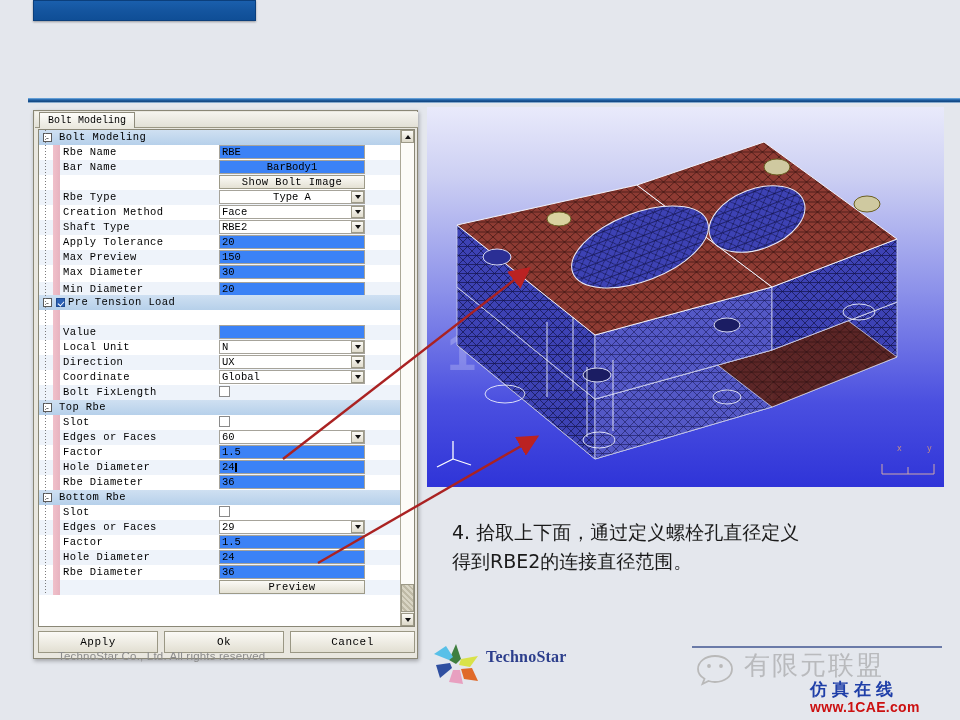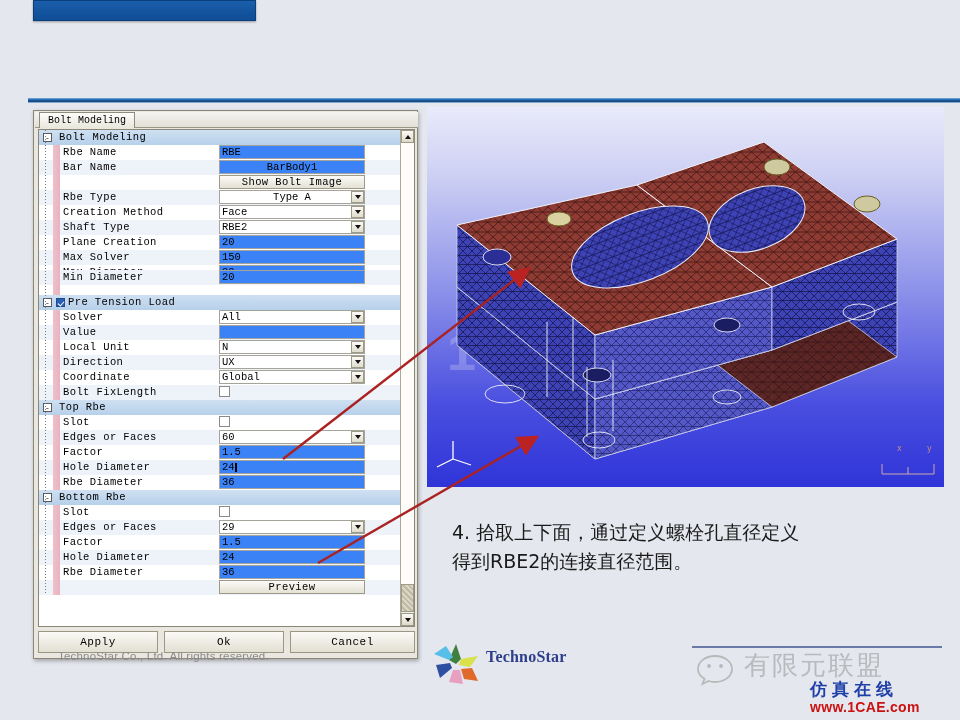--- a/index.html
+++ b/index.html
@@ -361,45 +361,39 @@
               <i></i>
             </div></div>
         </div>
         <div class="row alt" style="top: 90px;">
           <div class="row-label">Shaft Type</div>
           <div class="combo">RBE2<div class="combo-btn">
               <i></i>
             </div></div>
         </div>
         <div class="row plain" style="top: 105px;">
-          <div class="row-label">Plane Creation</div>
+          <div class="row-label">Apply Tolerance</div>
           <div class="field">20</div>
         </div>
         <div class="row alt" style="top: 120px;">
-          <div class="row-label">Max Solver</div>
+          <div class="row-label">Max Preview</div>
           <div class="field">150</div>
         </div>
         <div class="row plain" style="top: 135px;">
           <div class="row-label">Max Diameter</div>
           <div class="field">30</div>
         </div>
-        <div class="row alt" style="top: 140px; text-decoration: underline;">
+        <div class="row alt" style="top: 152px; text-decoration: underline;">
           <div class="row-label">Min Diameter</div>
           <div class="field">20</div>
         </div>
         <div class="section has-check" style="top: 165px;">
           <div class="expander">-</div>
           <div class="sec-check"></div>
           <div class="section-label">Pre Tension Load</div>
-        </div>
-        <div class="row plain" style="top: 180px;">
-          <div class="row-label">Solver</div>
-          <div class="combo">All<div class="combo-btn">
-              <i></i>
-            </div></div>
         </div>
         <div class="row alt" style="top: 195px;">
           <div class="row-label">Value</div>
           <div class="field"></div>
         </div>
         <div class="row plain" style="top: 210px;">
           <div class="row-label">Local Unit</div>
           <div class="combo">N<div class="combo-btn">
               <i></i>
             </div></div>

